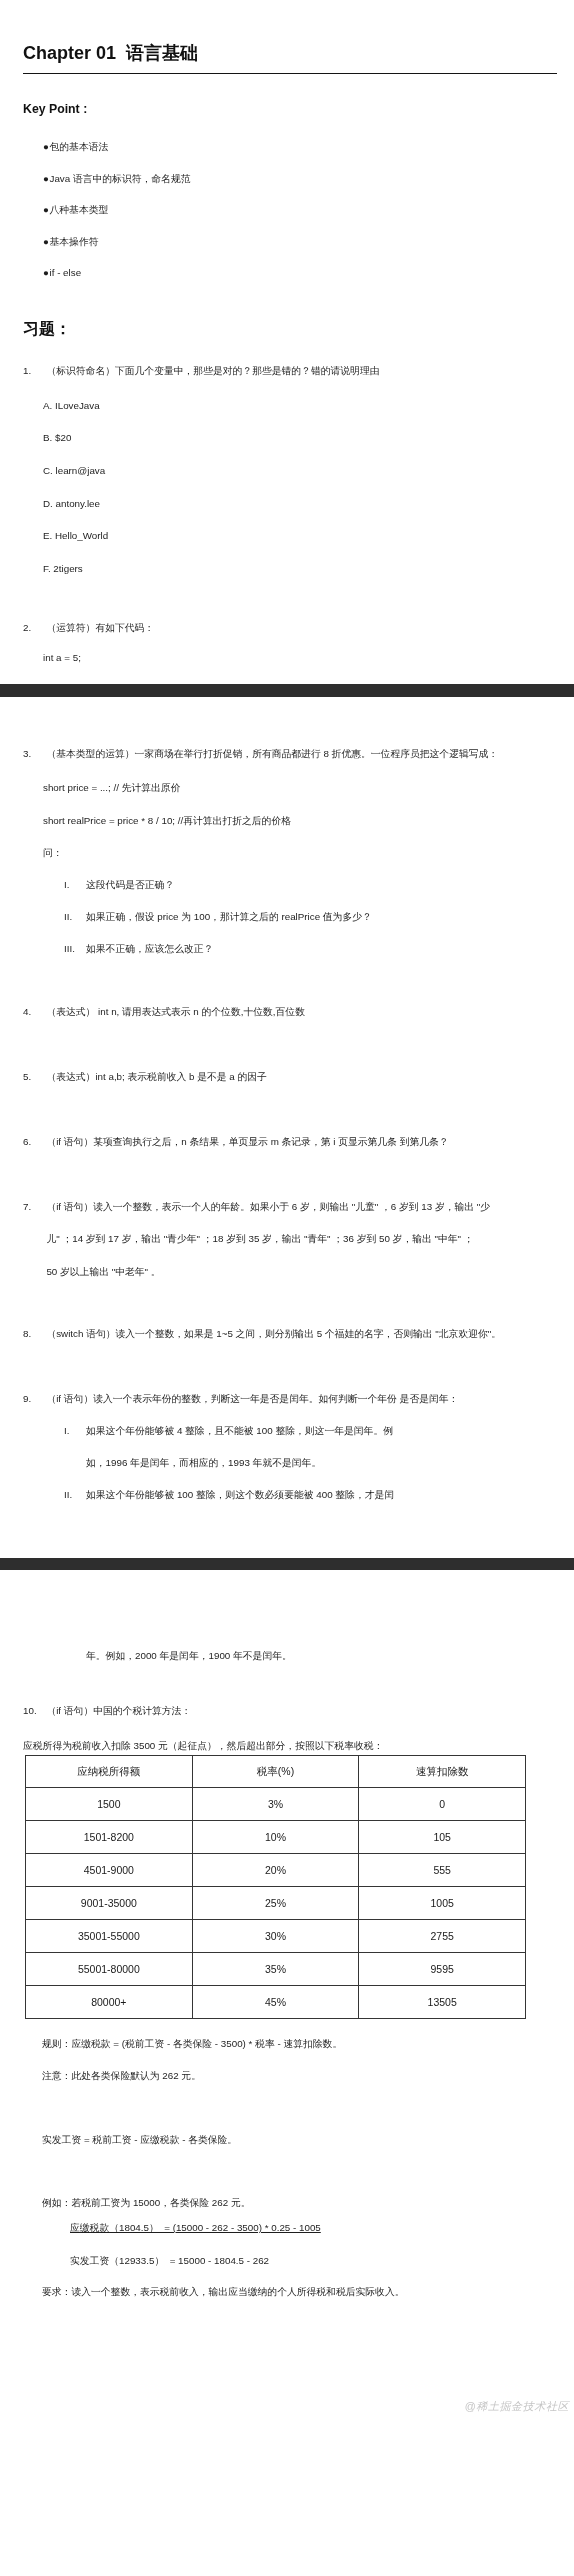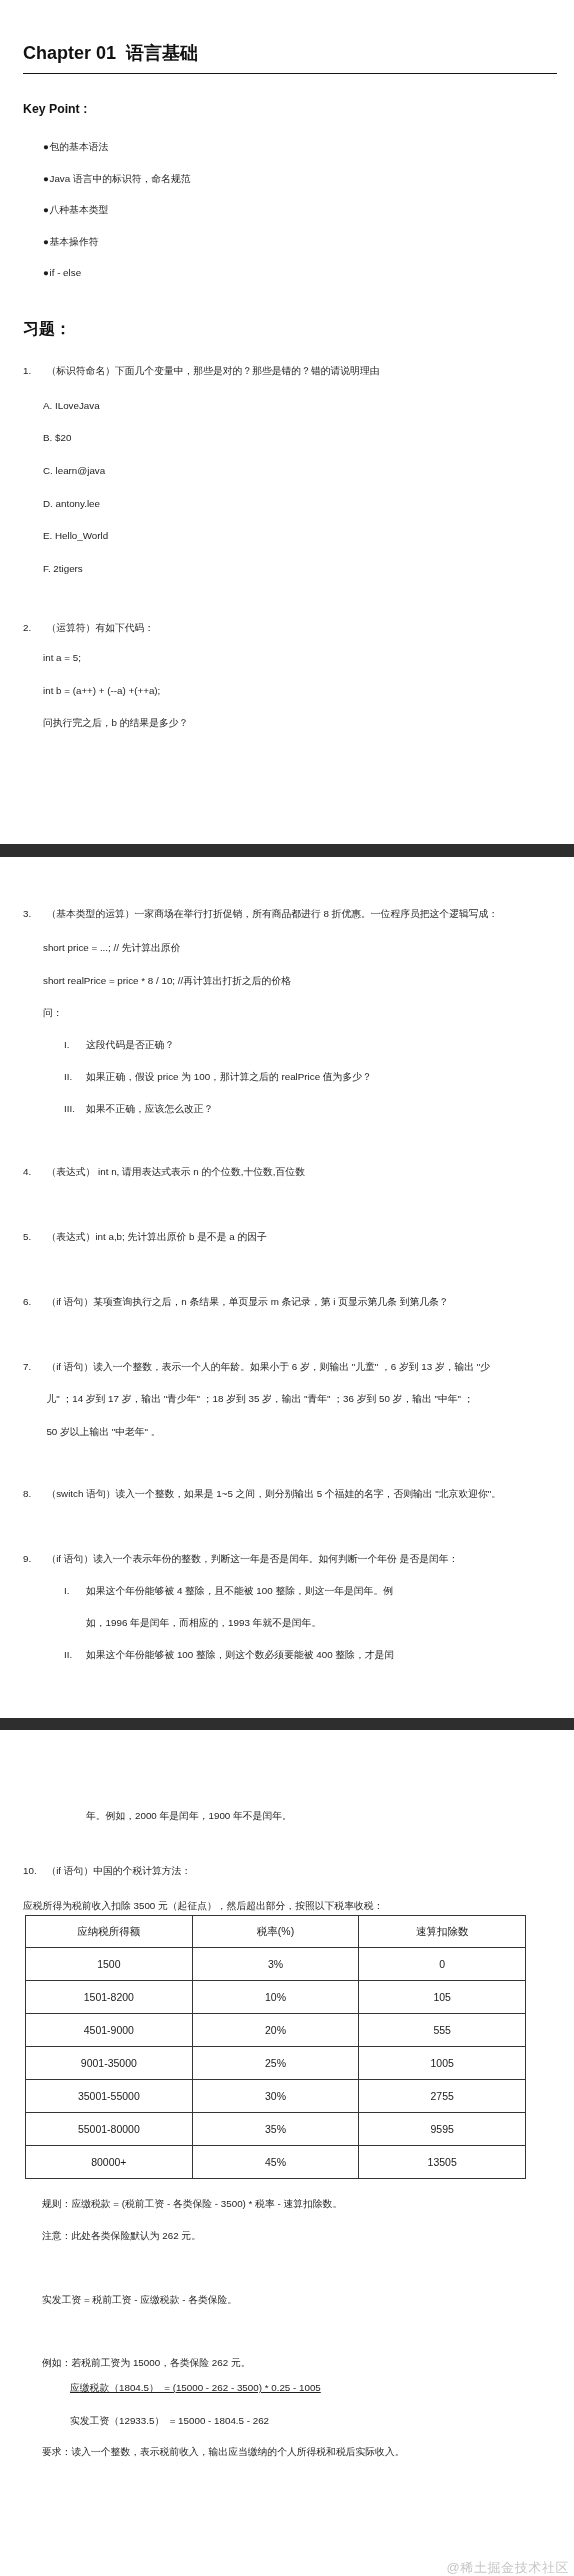--- a/index.html
+++ b/index.html
@@ -1,20 +1,20 @@
 <!DOCTYPE html>
 <html style="font-size:9.8px"><head>
 <meta charset="utf-8">
 <style>
   html,body{margin:0;padding:0;background:#ffffff;}
   body{width:574px;font-family:"Liberation Sans",sans-serif;color:#1e1e1e;}
   .doc{width:574px;}
   .page{position:relative;background:#ffffff;box-sizing:border-box;
         padding-left:23px;padding-right:16.6px;overflow:hidden;}
-  .page1{height:844px;padding-top:43px;}
+  .page1{height:684px;padding-top:43px;}
   .page2{height:861px;padding-top:50px;}
   .page3{height:846px;padding-top:51px;}
   .band{height:13px;background:#2e2e2e;}
   .band2{height:12.3px;}
 
   .title-wrap{border-bottom:1.2px solid #141414;padding-bottom:9.2px;}
   .doc-title{font-size:18px;line-height:21px;font-weight:700;white-space:pre;color:#111;}
 
   .h-keypoint{font-size:12.3px;line-height:14.8px;font-weight:700;margin-top:28px;white-space:pre;color:#111;}
   .h-exercises{font-size:16px;line-height:19.7px;font-weight:700;white-space:pre;color:#111;}
@@ -31,22 +31,22 @@
   .indent2{margin-left:63px;margin-top:28px;}  
   .indent2b{margin-left:47px;}  
   .hang{margin-left:23.4px;}      
 
   table.tax{border-collapse:collapse;margin-left:2px;width:501px;table-layout:fixed;}
   table.tax td{border:0.6px solid #353535;text-align:center;vertical-align:middle;
                font-size:10.5px;color:#1a1a1a;padding:0;}
   table.tax tr.hdr td{height:31px;}
   table.tax tr.row td{height:32px;}
 
-  .watermark{position:absolute;top:829px;right:4.9px;font-size:13px;color:#c6c6c6;
-             letter-spacing:0.6px;white-space:pre;}
+  .watermark{position:absolute;top:829px;right:4.9px;font-size:11px;color:#c6c6c6;
+             letter-spacing:0.6px;white-space:pre;font-style:italic;}
 </style>
 </head>
 <body>
 
 <div class="doc">
 
   <section class="page page1">
 
     <div class="title-wrap">
       <div class="doc-title">Chapter 01  语言基础</div>
@@ -98,21 +98,21 @@
     </div>
     <div class="line qrow sub" style="margin-top:19px;">
       <span class="subnum">III.</span><span>如果不正确，应该怎么改正？</span>
     </div>
 
     <div class="line qrow" style="margin-top:50px;">
       <span class="qnum">4.</span><span>（表达式） int n, 请用表达式表示 n 的个位数,十位数,百位数</span>
     </div>
 
     <div class="line qrow" style="margin-top:52px;">
-      <span class="qnum">5.</span><span>（表达式）int a,b; 先计算出原价 b 是不是 a 的因子</span>
+      <span class="qnum">5.</span><span>（表达式）int a,b; 表示税前收入 b 是不是 a 的因子</span>
     </div>
 
     <div class="line qrow" style="margin-top:52px;">
       <span class="qnum">6.</span><span>（if 语句）某项查询执行之后，n 条结果，单页显示 m 条记录，第 i 页显示第几条 到第几条？</span>
     </div>
 
     <div class="line qrow" style="margin-top:52px;">
       <span class="qnum">7.</span><span>（if 语句）读入一个整数，表示一个人的年龄。如果小于 6 岁，则输出 "儿童" ，6 岁到 13 岁，输出 "少</span>
     </div>
     <div class="line hang" style="margin-top:19px;">儿" ；14 岁到 17 岁，输出 "青少年" ；18 岁到 35 岁，输出 "青年" ；36 岁到 50 岁，输出 "中年" ；</div>

